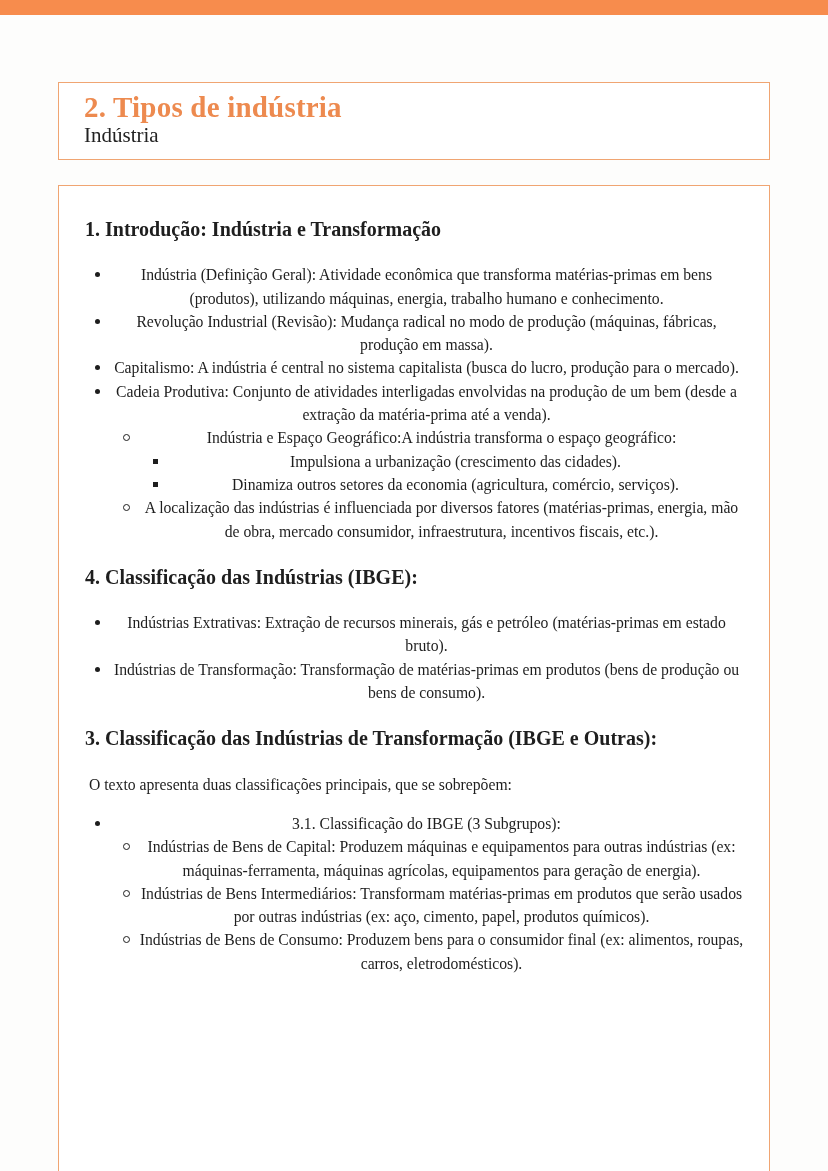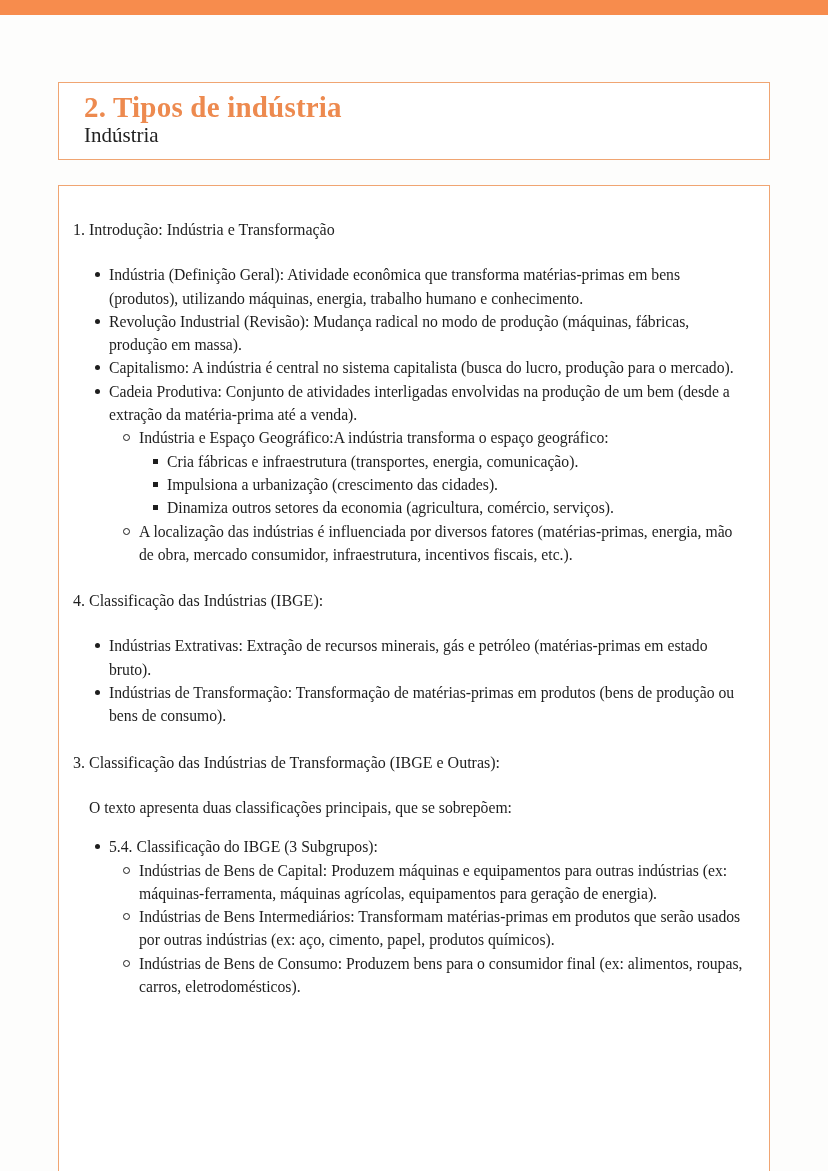--- a/index.html
+++ b/index.html
@@ -35,28 +35,28 @@
   }
   .page-subtitle{
     font-size:21px;line-height:22px;color:#222222;
   }
   .content-card{
     top:185px;height:1040px;
     padding:32px 25px 0 14px;
     font-size:15.7px;line-height:23.3px;
   }
   .section-heading{
-    font-size:16px;font-weight:normal;line-height:23.3px;
-    margin:23px 0 22px 0;
+    font-size:20px;font-weight:bold;line-height:23.3px;
+    margin:23px 0 22px 12px;
   }
   .section-heading.first{margin-top:0;}
   .intro-para{margin:16px;}
   ul{list-style:none;}
   li{position:relative;}
-  .l1 > li{padding-left:36px;}
+  .l1 > li{padding-left:36px;text-align:center;}
   .l1 > li::before{
     content:"";position:absolute;left:22px;top:9px;
     width:5px;height:5px;border-radius:50%;background:var(--text);
   }
   .l2 > li{padding-left:30px;}
   .l2 > li::before{
     content:"";position:absolute;left:14px;top:8px;
     width:5px;height:5px;border-radius:50%;
     border:1px solid var(--text);background:transparent;
   }
@@ -83,41 +83,40 @@
     <ul class="l1">
       <li><span>Indústria (Definição Geral): Atividade econômica que transforma matérias-primas em bens (produtos), utilizando máquinas, energia, trabalho humano e conhecimento.</span></li>
       <li><span>Revolução Industrial (Revisão): Mudança radical no modo de produção (máquinas, fábricas, produção em massa).</span></li>
       <li><span>Capitalismo: A indústria é central no sistema capitalista (busca do lucro, produção para o mercado).</span></li>
       <li>
         <span>Cadeia Produtiva: Conjunto de atividades interligadas envolvidas na produção de um bem (desde a extração da matéria-prima até a venda).</span>
         <ul class="l2">
           <li>
             <span>Indústria e Espaço Geográfico:A indústria transforma o espaço geográfico:</span>
             <ul class="l3">
-              <li><span>Cria fábricas e infraestrutura (transportes, energia, comunicação).</span></li>
               <li><span>Impulsiona a urbanização (crescimento das cidades).</span></li>
               <li><span>Dinamiza outros setores da economia (agricultura, comércio, serviços).</span></li>
             </ul>
           </li>
           <li><span>A localização das indústrias é influenciada por diversos fatores (matérias-primas, energia, mão de obra, mercado consumidor, infraestrutura, incentivos fiscais, etc.).</span></li>
         </ul>
       </li>
     </ul>
 
     <h2 class="section-heading">4. Classificação das Indústrias (IBGE):</h2>
     <ul class="l1">
       <li><span>Indústrias Extrativas: Extração de recursos minerais, gás e petróleo (matérias-primas em estado bruto).</span></li>
       <li><span>Indústrias de Transformação: Transformação de matérias-primas em produtos (bens de produção ou bens de consumo).</span></li>
     </ul>
 
     <h2 class="section-heading">3. Classificação das Indústrias de Transformação (IBGE e Outras):</h2>
     <p class="intro-para">O texto apresenta duas classificações principais, que se sobrepõem:</p>
     <ul class="l1">
       <li>
-        <span>5.4. Classificação do IBGE (3 Subgrupos):</span>
+        <span>3.1. Classificação do IBGE (3 Subgrupos):</span>
         <ul class="l2">
           <li><span>Indústrias de Bens de Capital: Produzem máquinas e equipamentos para outras indústrias (ex: máquinas-ferramenta, máquinas agrícolas, equipamentos para geração de energia).</span></li>
           <li><span>Indústrias de Bens Intermediários: Transformam matérias-primas em produtos que serão usados por outras indústrias (ex: aço, cimento, papel, produtos químicos).</span></li>
           <li><span>Indústrias de Bens de Consumo: Produzem bens para o consumidor final (ex: alimentos, roupas, carros, eletrodomésticos).</span></li>
         </ul>
       </li>
     </ul>
 
   </section>
 </div>

